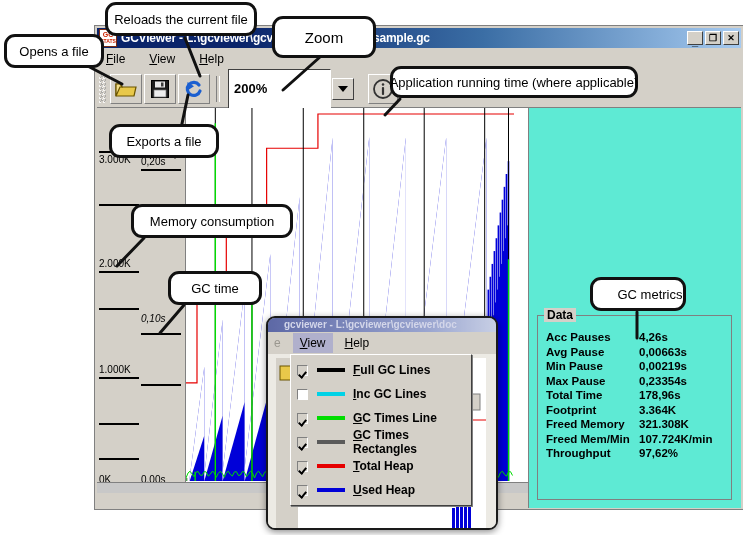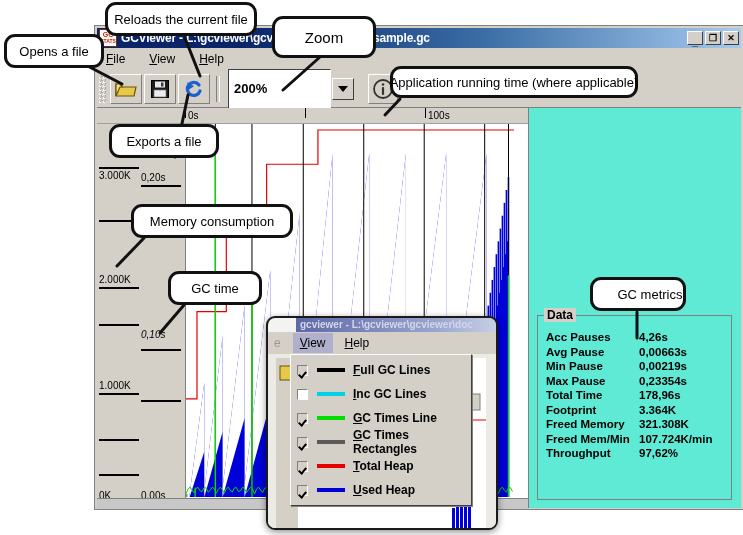--- a/index.html
+++ b/index.html
@@ -134,22 +134,22 @@
   .dv{flex:1 1 auto;}
 
   
   #menu-window{
     position:absolute;left:266px;top:316px;width:232px;height:214px;
     background:#f3f3f1;border-radius:9px;box-shadow:0 2px 7px rgba(0,0,0,.45);
     overflow:hidden;border:2px solid #1a1a1a;box-sizing:border-box;
   }
   #mw-title{
     height:14px;background:linear-gradient(to right,#2b3a8c,#7c8bc4 70%,#b9c3e0);
-    color:#c9cde6;font-size:10px;font-weight:bold;padding-left:4px;
-    line-height:14px;white-space:nowrap;overflow:hidden;opacity:.75;margin-left:28px;
+    color:#c9cde6;font-size:10px;font-weight:bold;padding-left:16px;
+    line-height:14px;white-space:nowrap;overflow:hidden;opacity:.75;
   }
   #mw-bar{
     height:22px;background:#d4d0c8;display:flex;align-items:center;
     font-size:12px;padding-left:6px;gap:12px;position:relative;
   }
   #mw-bar .fade{color:#9a978f;}
   #mw-view{background:#b0b0cc;padding:3px 7px;}
   #mw-body{position:relative;height:calc(100% - 36px);background:#eceae4;}
   #mw-ghost{
     position:absolute;left:8px;top:4px;right:6px;bottom:0;overflow:hidden;
@@ -254,27 +254,20 @@
         <circle cx="11" cy="11" r="9" fill="none" stroke="#333" stroke-width="1.8"></circle>
         <circle cx="11" cy="6.4" r="1.25" fill="#333"></circle>
         <rect x="9.9" y="9" width="2.2" height="8" rx="1" fill="#333"></rect>
       </svg>
     </div>
   </div>
 
   <div id="content">
 
     <div id="chart-outer">
-      <div id="ruler">
-          <div class="rtick" style="left: 88px;"></div>
-          <div class="rtick" style="left: 208px;"></div>
-          <div class="rtick" style="left: 328px;"></div>
-          <div class="rt" style="left: 91px;">0s</div>
-          <div class="rt" style="left: 331px;">100s</div>
-        </div>
 
       <div id="plot-wrap">
         <div id="yaxis">
             <div class="lbl" style="left: 2px; top: 46px;">3.000K</div>
             <div class="tickline" style="left: 2px; width: 40px; top: 43px;"></div>
             <div class="lbl" style="left: 2px; top: 150px;">2.000K</div>
             <div class="tickline" style="left: 2px; width: 40px; top: 163px;"></div>
             <div class="lbl" style="left: 2px; top: 256px;">1.000K</div>
             <div class="tickline" style="left: 2px; width: 40px; top: 269px;"></div>
             <div class="lbl" style="left: 2px; top: 366px;">0K</div>

